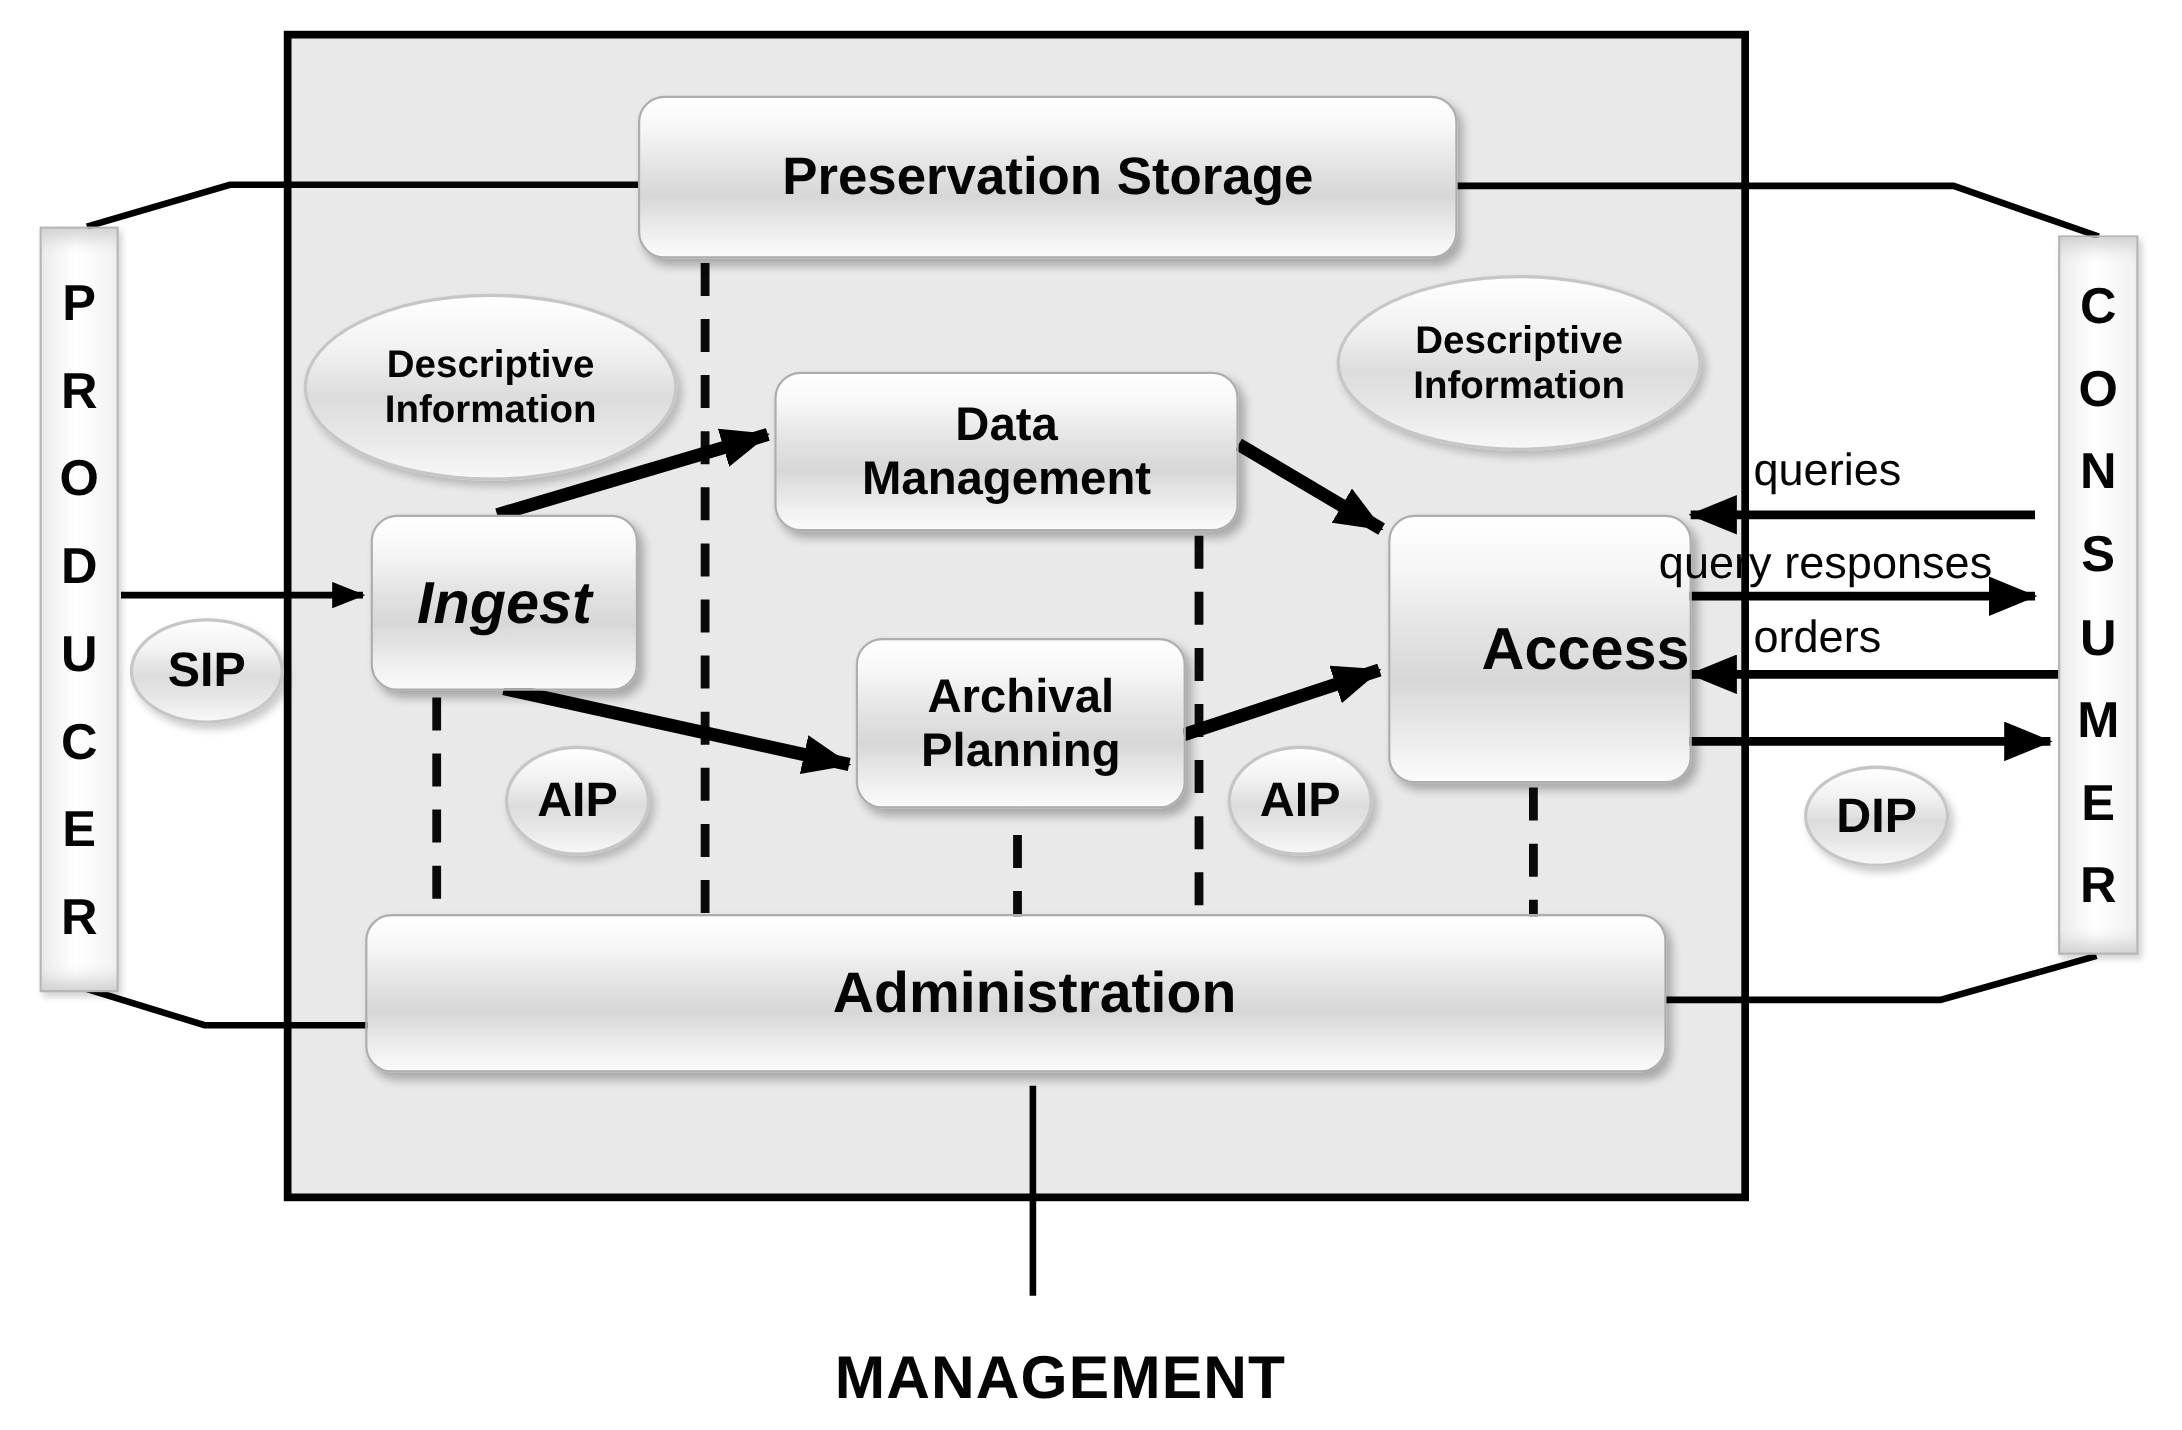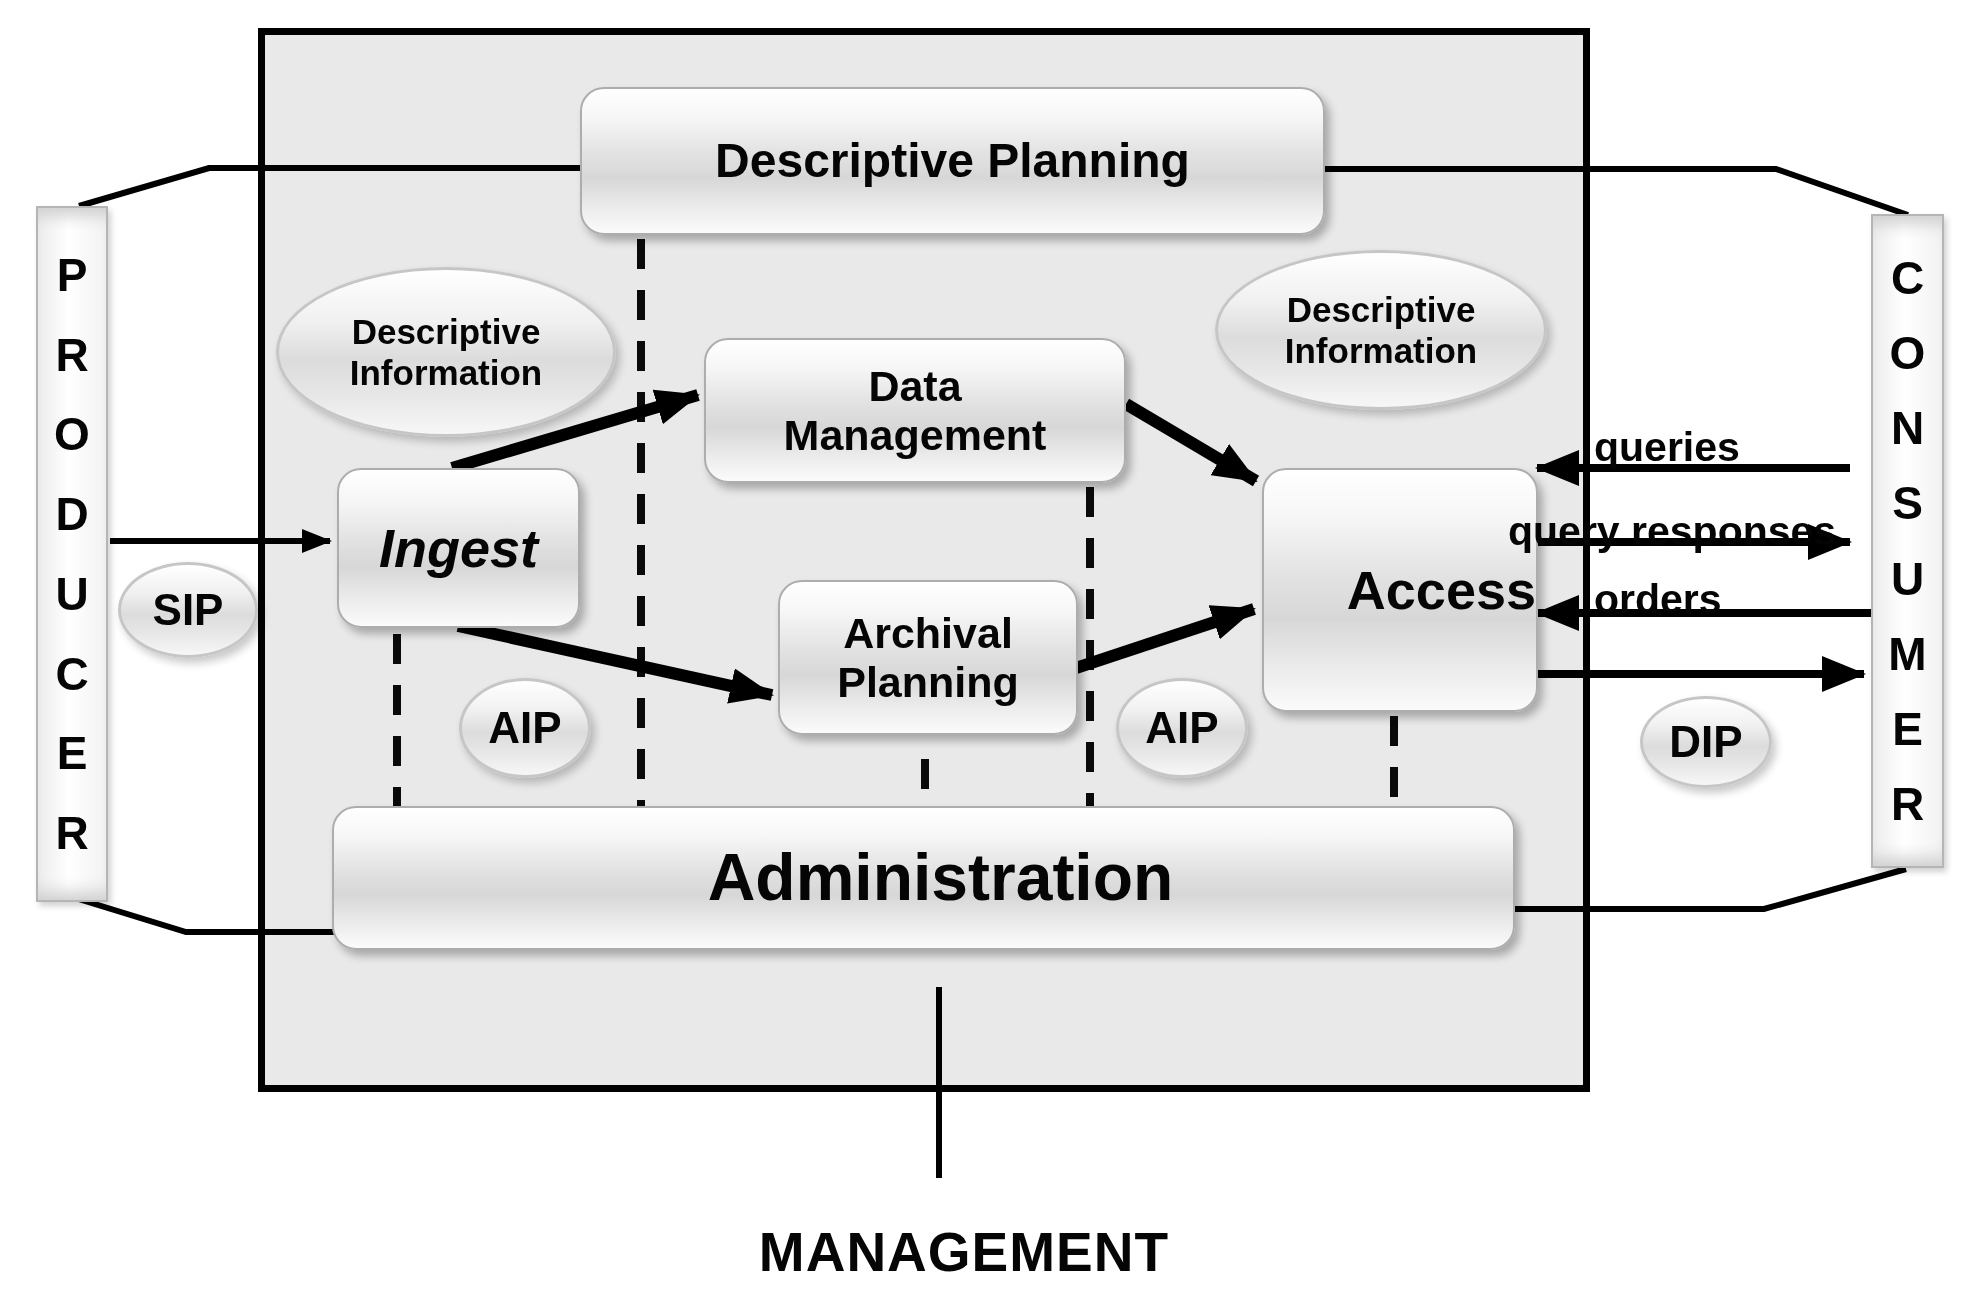--- a/index.html
+++ b/index.html
@@ -27,21 +27,21 @@
     font-weight:700;text-align:center;line-height:1.18;
   }
   .vbar{
     position:absolute;box-sizing:border-box;
     background:linear-gradient(90deg,#ececec,#ffffff 45%,#f2f2f2);
     border:2px solid #b5b5b5;
     box-shadow:inset 0 20px 16px -12px #cfcfcf, inset 0 -20px 16px -12px #cfcfcf, 3px 4px 6px rgba(0,0,0,.18);
     display:flex;flex-direction:column;align-items:center;justify-content:space-evenly;
     padding:14px 0;font-weight:700;font-size:46px;
   }
-  .flow-label{position:absolute;font-size:41px;font-weight:700;white-space:nowrap;margin-top:20px;}
+  .flow-label{position:absolute;font-size:41px;font-weight:400;white-space:nowrap;}
   .mgmt{position:absolute;font-weight:700;font-size:55px;text-align:center;letter-spacing:1px;}
 </style>
 </head>
 <body>
 
 <div class="stage">
 
   <div class="outer-box"></div>
 
   <svg class="lines" viewBox="0 0 1984 1300">
@@ -92,42 +92,42 @@
     <span>O</span>
     <span>N</span>
     <span>S</span>
     <span>U</span>
     <span>M</span>
     <span>E</span>
     <span>R</span>
   </div>
 
   <div class="gbox" style="left:580px;top:87px;width:745px;height:148px;font-size:48px;">
-    <span>Descriptive Planning</span>
+    <span>Preservation Storage</span>
   </div>
 
   <div class="gbox" style="left:704px;top:338px;width:422px;height:145px;font-size:43px;">
     <span>Data</span>
     <span>Management</span>
   </div>
 
   <div class="gbox" style="left:337px;top:468px;width:243px;height:160px;font-size:54px;font-style:italic;">
     <span>Ingest</span>
   </div>
 
   <div class="gbox" style="left:778px;top:580px;width:300px;height:155px;font-size:43px;">
     <span>Archival</span>
     <span>Planning</span>
   </div>
 
   <div class="gbox" style="left:1262px;top:468px;width:276px;height:244px;font-size:54px;align-items:flex-end;">
     <span>Access</span>
   </div>
 
-  <div class="gbox" style="left:332px;top:806px;width:1183px;height:144px;font-size:66px;padding-left:34px;">
+  <div class="gbox" style="left:332px;top:831px;width:1183px;height:144px;font-size:52px;padding-left:34px;">
     <span>Administration</span>
   </div>
 
   <div class="gell" style="left:276px;top:267px;width:340px;height:170px;font-size:35px;">
     <span>Descriptive</span>
     <span>Information</span>
   </div>
 
   <div class="gell" style="left:1215px;top:250px;width:332px;height:160px;font-size:35px;">
     <span>Descriptive</span>

